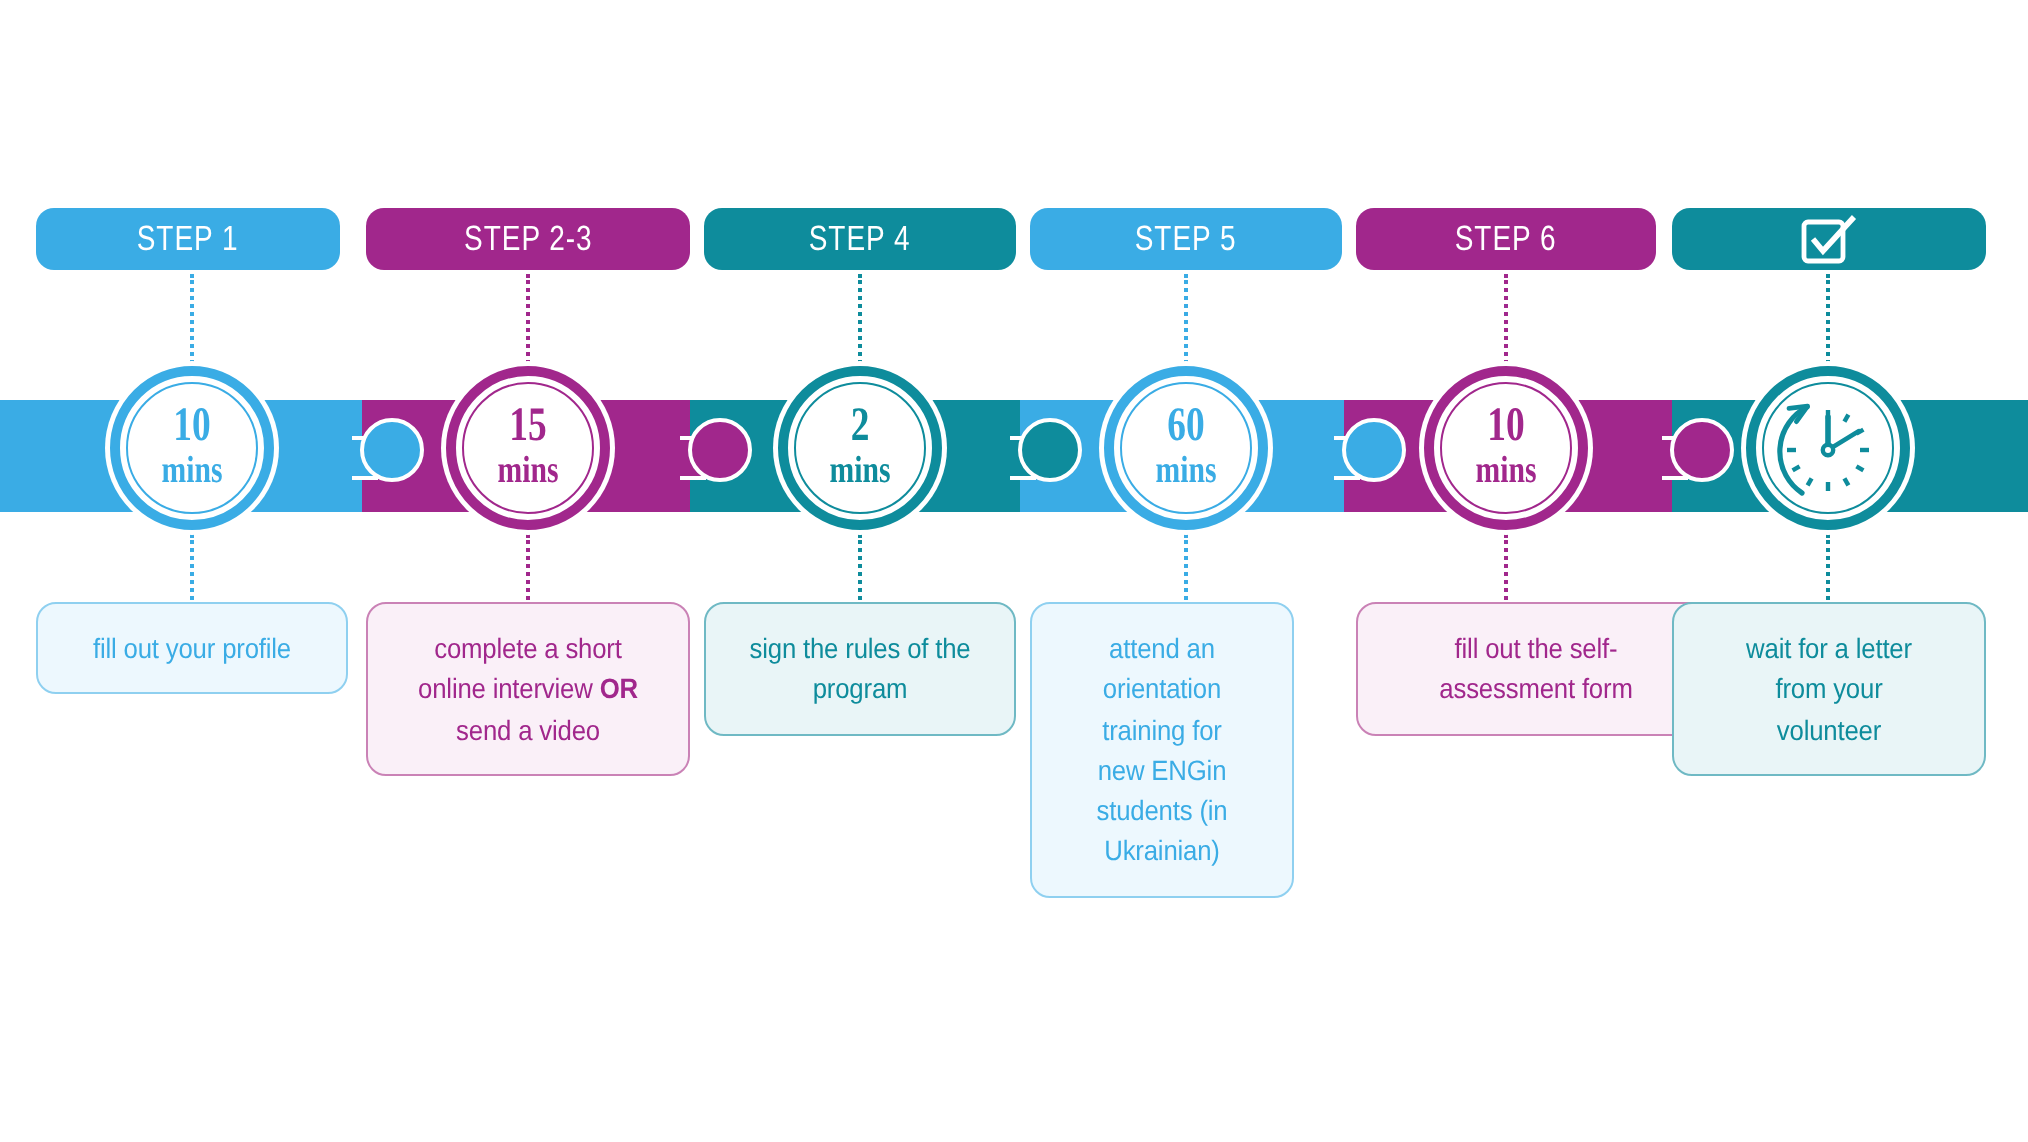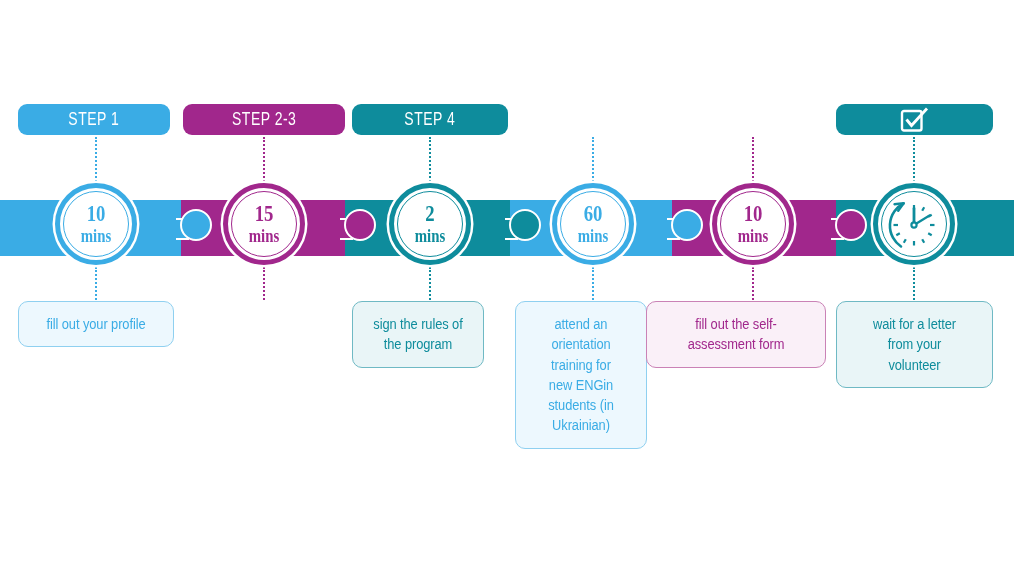--- a/index.html
+++ b/index.html
@@ -106,60 +106,69 @@
   </div>
   <div class="vdot d-magenta" style="left:263px;top:137px;height:45px"></div>
   <div class="circle c-magenta" style="left:223px">
     <div class="ring"></div>
     <div class="ctime">
       <span class="num">15</span>
       <span class="unit">mins</span>
     </div>
   </div>
   <div class="vdot d-magenta" style="left:263px;top:267px;height:33px"></div>
+  <div class="box b-magenta pad-b" style="left:183px;width:162px">
+    <span class="btext"><span>complete a short online interview </span><b>OR</b><span> send a video</span></span>
+  </div>
 
   <div class="header t-teal" style="left:352px;width:156px">
     <span class="hlabel">STEP 4</span>
   </div>
   <div class="vdot d-teal" style="left:429px;top:137px;height:45px"></div>
   <div class="circle c-teal" style="left:389px">
     <div class="ring"></div>
     <div class="ctime">
       <span class="num">2</span>
       <span class="unit">mins</span>
     </div>
   </div>
   <div class="vdot d-teal" style="left:429px;top:267px;height:33px"></div>
-  <div class="box b-teal pad-c" style="left:352px;width:132px">
+  <div class="box b-teal pad-c" style="left:352px;width:156px">
     <span class="btext"><span>sign the rules of the program</span><b></b><span></span></span>
   </div>
 
+  <div class="header t-blue" style="left:515px;width:156px">
+    <span class="hlabel">STEP 5</span>
+  </div>
   <div class="vdot d-blue" style="left:592px;top:137px;height:45px"></div>
   <div class="circle c-blue" style="left:552px">
     <div class="ring"></div>
     <div class="ctime">
       <span class="num">60</span>
       <span class="unit">mins</span>
     </div>
   </div>
   <div class="vdot d-blue" style="left:592px;top:267px;height:33px"></div>
   <div class="box b-blue pad-d" style="left:515px;width:132px">
     <span class="btext"><span>attend an orientation training for new ENGin students (in Ukrainian)</span><b></b><span></span></span>
   </div>
 
+  <div class="header t-magenta" style="left:678px;width:150px">
+    <span class="hlabel">STEP 6</span>
+  </div>
   <div class="vdot d-magenta" style="left:752px;top:137px;height:45px"></div>
   <div class="circle c-magenta" style="left:712px">
     <div class="ring"></div>
     <div class="ctime">
       <span class="num">10</span>
       <span class="unit">mins</span>
     </div>
   </div>
   <div class="vdot d-magenta" style="left:752px;top:267px;height:33px"></div>
-  <div class="box b-magenta pad-e" style="left:646px;width:180px">
+  <div class="box b-magenta pad-e" style="left:678px;width:180px">
     <span class="btext"><span>fill out the self-assessment form</span><b></b><span></span></span>
   </div>
 
   <div class="header t-teal" style="left:836px;width:157px">
     <span>
       <svg width="29" height="27" viewBox="0 0 29 27">
         <rect x="2" y="5" width="19.5" height="19.5" rx="2" fill="none" stroke="#ffffff" stroke-width="2.4"></rect>
         <path d="M6.5 13.5 L11.5 19.5 L27 2.5" fill="none" stroke="#ffffff" stroke-width="2.8"></path>
       </svg>
     </span>

